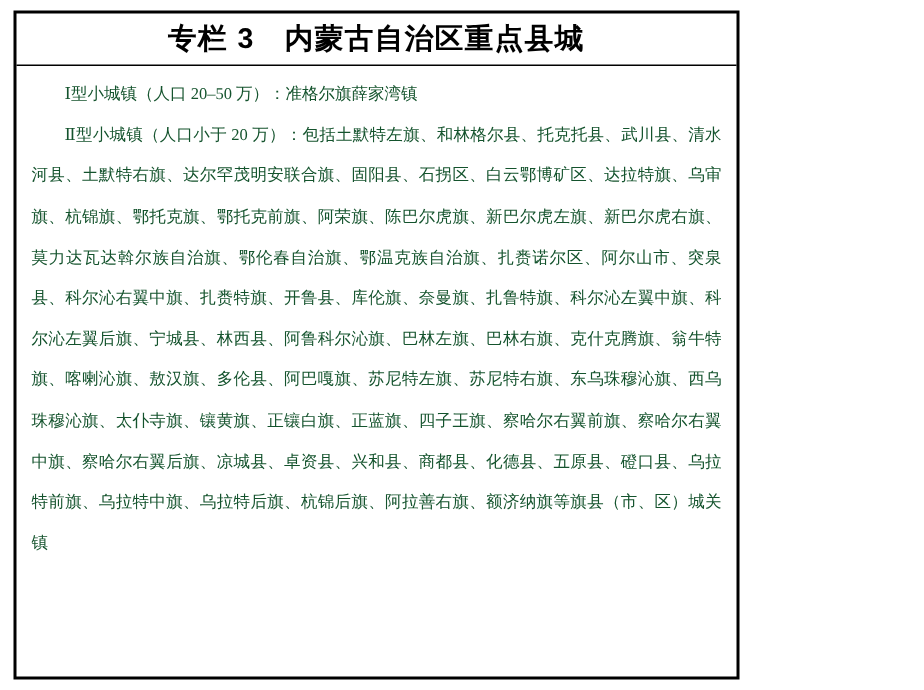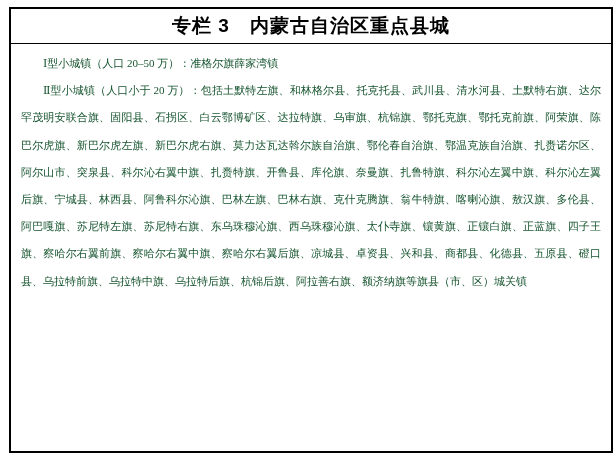--- a/index.html
+++ b/index.html
@@ -11,21 +11,21 @@
   .page {
     position: relative;
     width: 616px; height: 460px;
     background: #ffffff;
     color: #141414;
     overflow: hidden;
   }
   .column-box {
     position: absolute;
     left: 9px; top: 7px;
-    width: 604px; height: 446px;
+    width: 484px; height: 446px;
     border: 2px solid #000000;
     background: #ffffff;
   }
   .box-header {
     height: 35px;
     border-bottom: 1px solid #000000;
     display: flex;
     align-items: center;
     justify-content: center;
     font-family: "Liberation Sans", "DejaVu Sans", sans-serif;

